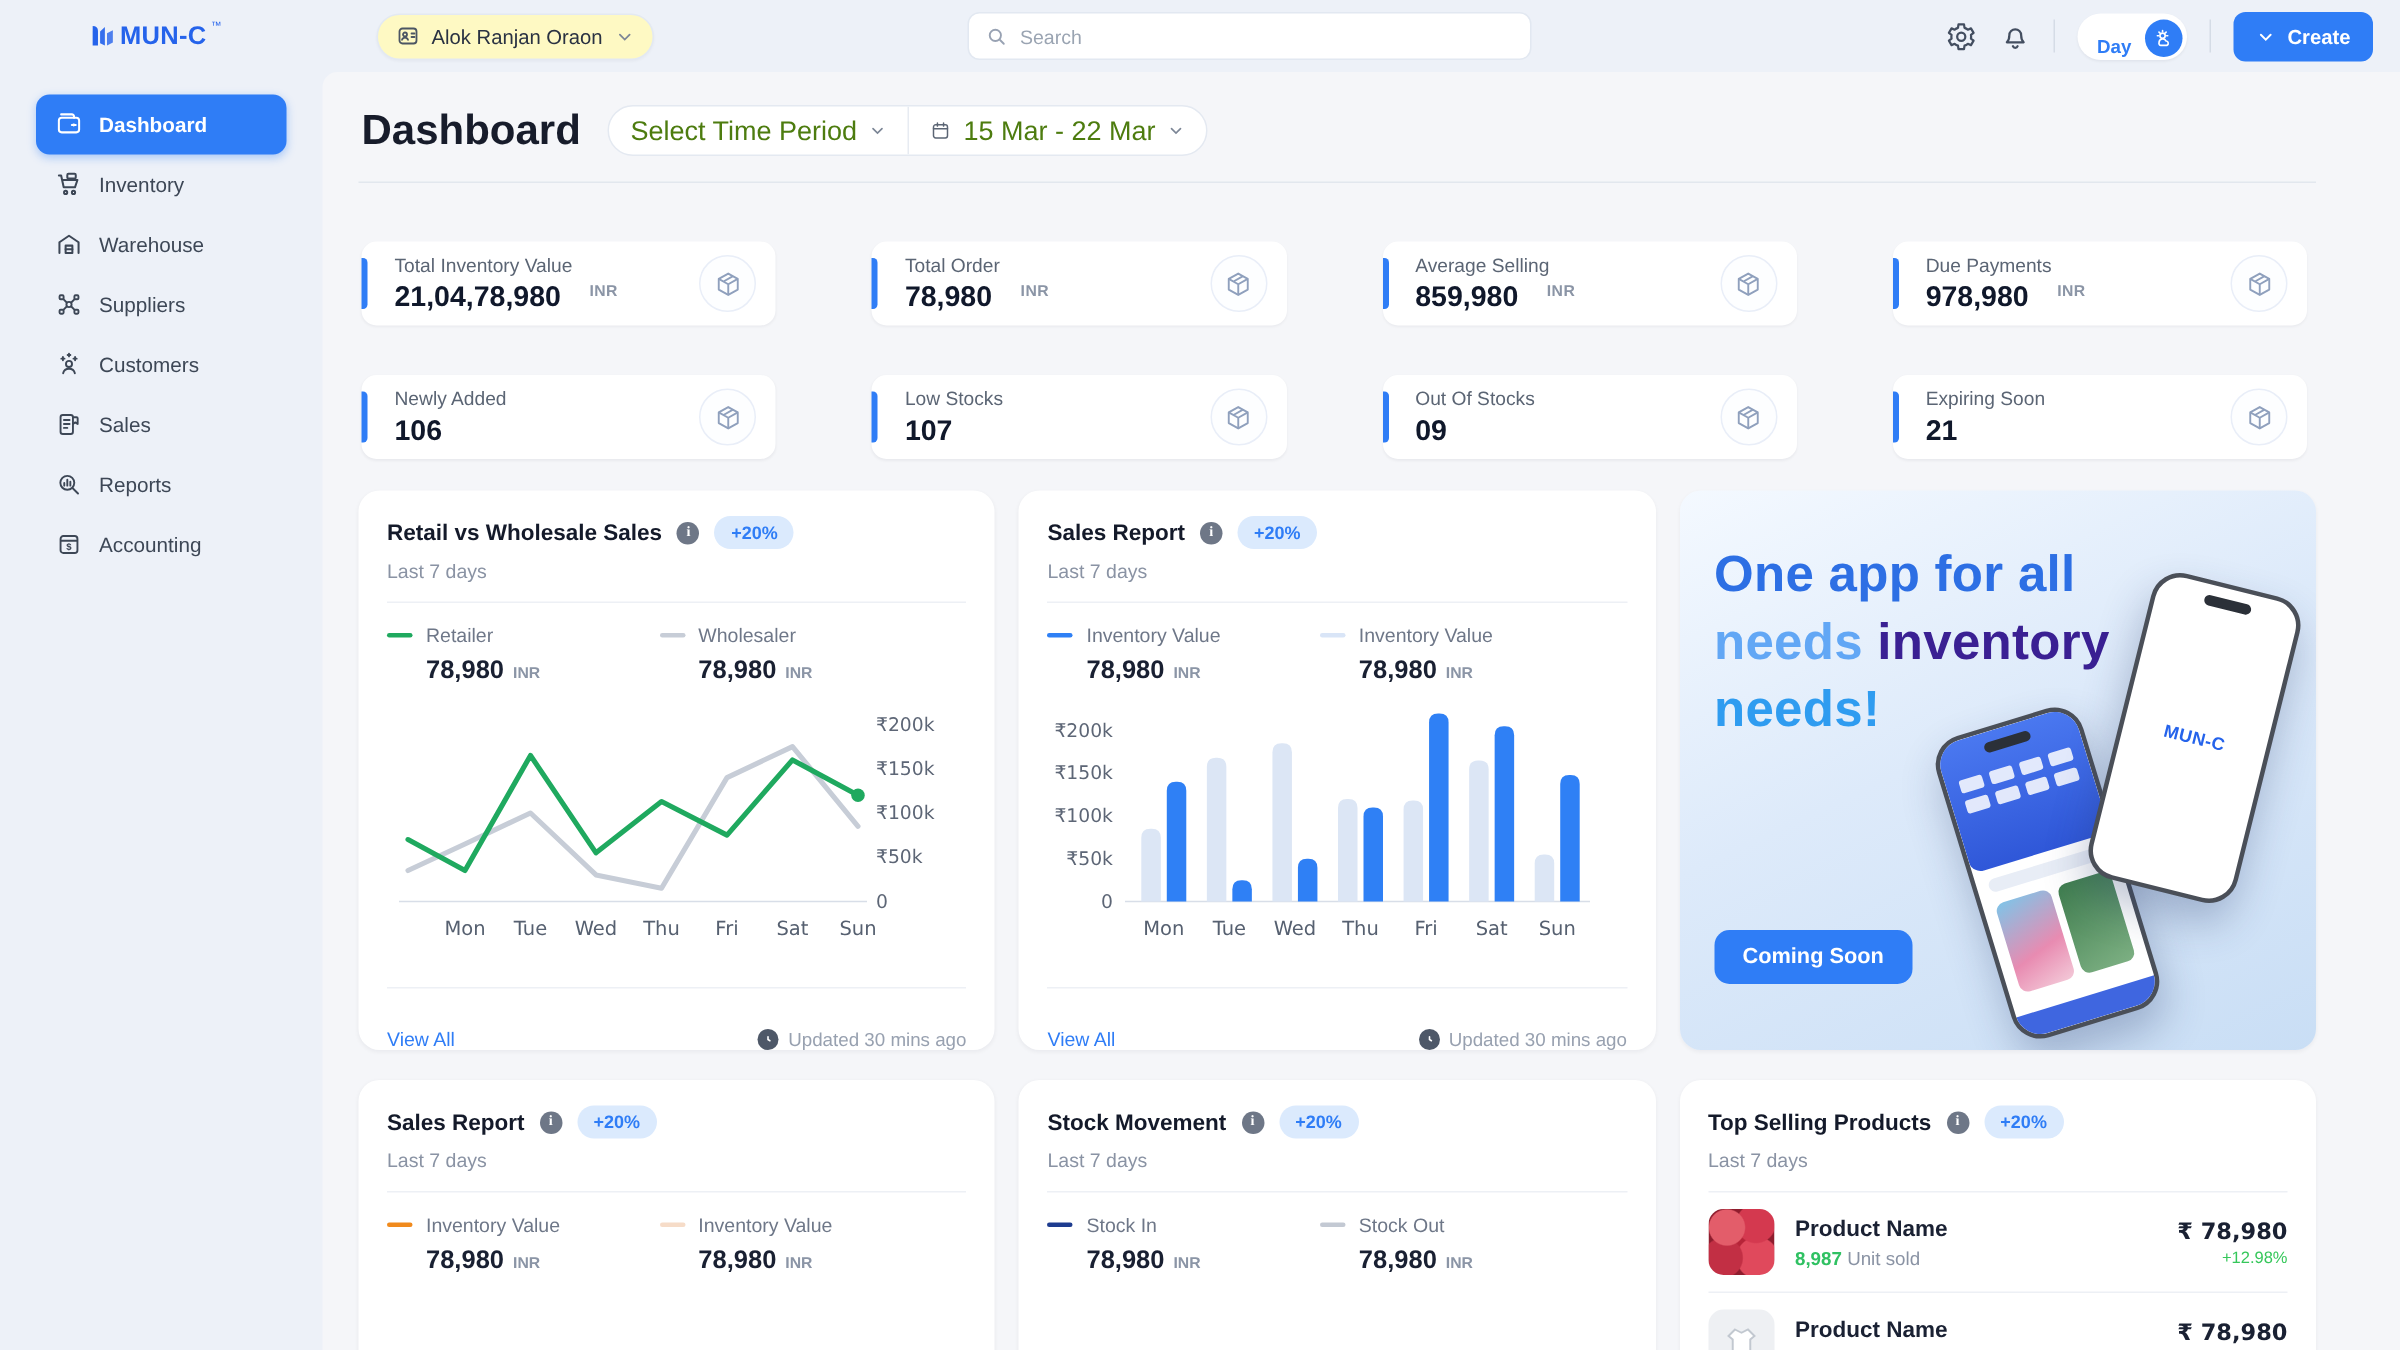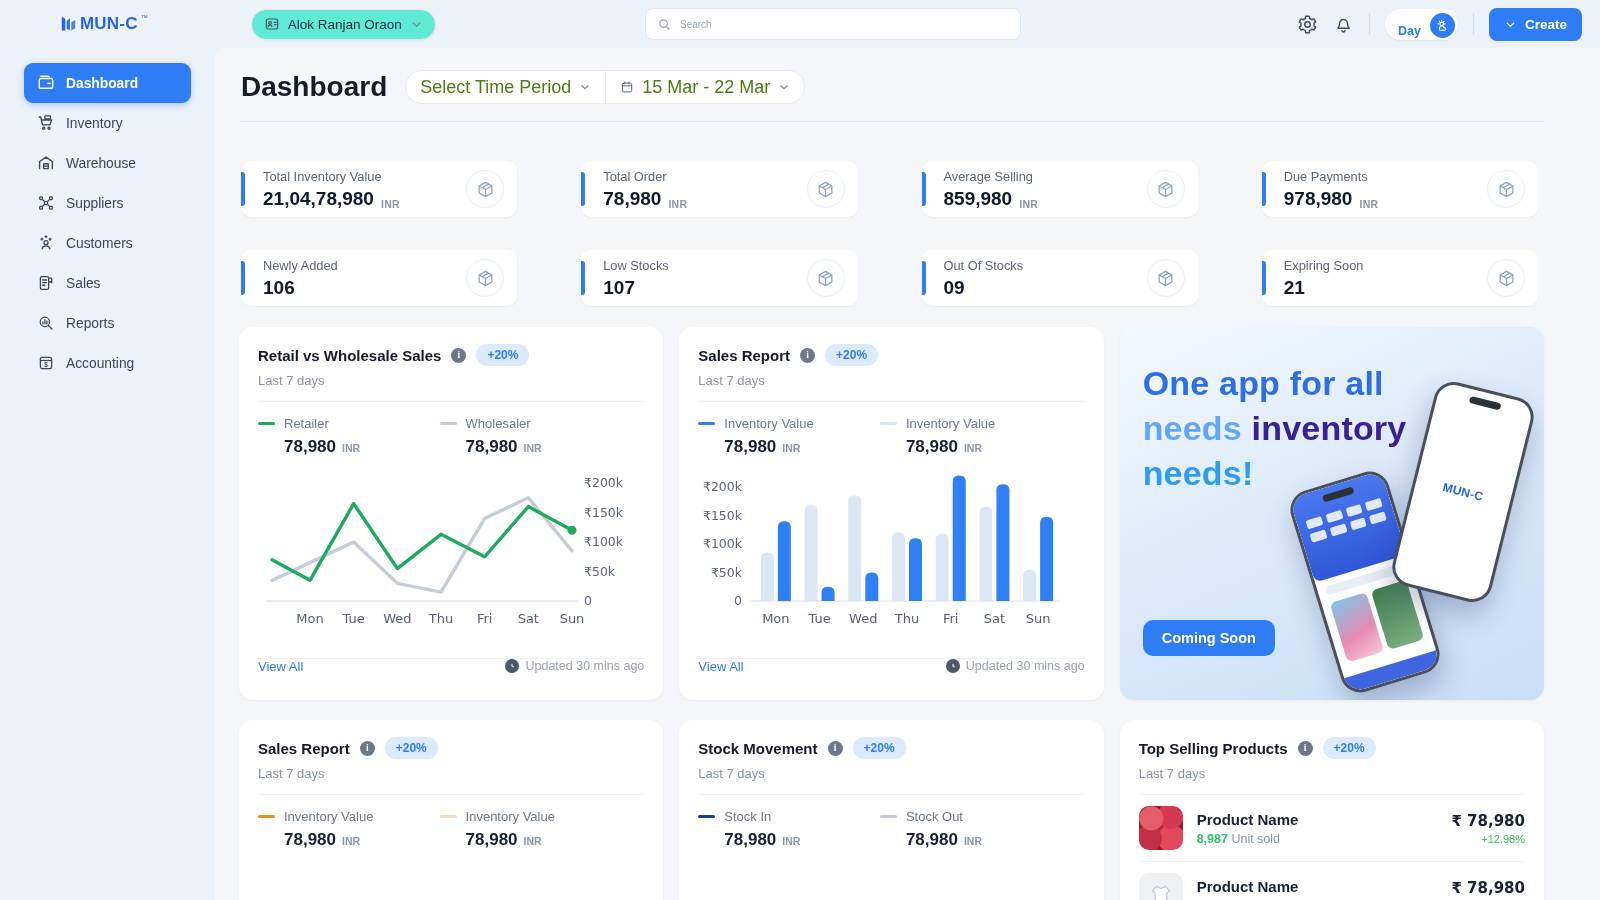--- a/index.html
+++ b/index.html
@@ -5,24 +5,24 @@
 *{margin:0;padding:0;box-sizing:border-box}
 html,body{width:1600px;height:900px;overflow:hidden}
 body{font-family:"Liberation Sans","DejaVu Sans",sans-serif;background:#edf1f8;color:#1b2336;position:relative}
 svg{display:block}
 
 .topbar{position:absolute;top:0;left:0;width:1600px;height:48px;background:#edf1f8;display:flex;align-items:center;z-index:6}
 .logo{display:flex;align-items:flex-start;gap:3px;margin-left:60px;cursor:default}
 .logo-mark{margin-top:2px}
 .logo-text{font-size:17px;font-weight:700;color:#2563eb;letter-spacing:.2px}
 .logo-tm{font-size:7px;color:#2563eb;margin-top:0}
-.user-chip{margin-left:103px;background:#5eead4;border:1px solid #e3e9f2;border-radius:17px;height:31px;display:flex;align-items:center;gap:8px;padding:0 12px;font-size:13.5px;color:#2a3242;cursor:pointer;box-shadow:0 1px 2px rgba(16,24,40,.04)}
+.user-chip{margin-left:103px;background:#fef9c3;border:1px solid #e3e9f2;border-radius:17px;height:31px;display:flex;align-items:center;gap:8px;padding:0 12px;font-size:13.5px;color:#2a3242;cursor:pointer;box-shadow:0 1px 2px rgba(16,24,40,.04)}
 .chev{display:flex;color:#7c8696}
 .search{position:absolute;left:645px;top:8px;width:376px;height:32px;background:#fff;border:1px solid #e2e8f1;border-radius:8px;display:flex;align-items:center;padding:0 11px;gap:8px}
-.search input{border:none;outline:none;flex:1;font-size:10px;background:transparent;color:#333;font-family:inherit}
+.search input{border:none;outline:none;flex:1;font-size:13px;background:transparent;color:#333;font-family:inherit}
 .search input::placeholder{color:#9aa4b2}
 .top-right{position:absolute;right:18px;top:0;height:48px;display:flex;align-items:center;gap:15px}
 .icon-btn{color:#434e60;cursor:pointer;display:flex}
 .vsep{width:1px;height:22px;background:#d5dce6}
 .day-toggle{background:#fff;border-radius:17px;height:31px;display:flex;align-items:flex-end;padding:2px 3px 2px 13px;gap:9px;cursor:pointer;box-shadow:0 1px 2px rgba(16,24,40,.06)}
 .day-label{color:#2f7df6;font-size:12.5px;font-weight:700}
 .day-circle{width:25px;height:25px;border-radius:50%;background:#2f7df6;display:flex;align-items:center;justify-content:center}
 .create-btn{background:#2f7df6;color:#fff;height:33px;border-radius:8px;display:flex;align-items:center;gap:8px;padding:0 15px;font-size:13.5px;font-weight:700;cursor:pointer}
 
 .sidebar{position:absolute;top:48px;left:0;width:215px;height:852px;background:#edf1f8;padding:15px 24px 0}
@@ -34,40 +34,40 @@
 .page-title{font-size:28px;font-weight:700;color:#171c2b}
 .period-ctrl{display:flex;align-items:center;background:#fff;border:1px solid #e4e9f1;border-radius:18px;height:34px;overflow:hidden}
 .period-seg{display:flex;align-items:center;gap:8px;padding:0 14px;font-size:18px;color:#4d7c0f;cursor:pointer;height:100%}
 .period-seg + .period-seg{border-left:1px solid #e7ebf2}
 .head-rule{border:none;border-top:1px solid #e2e7ee;margin:17px 0 0}
 
 .stats{display:grid;grid-template-columns:repeat(4,1fr);column-gap:64px;row-gap:33px;margin:39px 6px 0 2px}
 .stat{position:relative;background:#fff;border-radius:10px;height:56px;display:flex;align-items:center;padding:0 13px 0 22px;box-shadow:0 1px 2px rgba(16,24,40,.05)}
 .stat-accent{position:absolute;left:0;top:11px;bottom:11px;width:4px;border-radius:0 3px 3px 0;background:#2f7df6}
 .stat-title{font-size:12.8px;color:#5b6574;margin-bottom:4px;white-space:nowrap}
-.stat-value{font-size:19px;font-weight:700;color:#10182b;display:flex;align-items:flex-end;gap:7px}
+.stat-value{font-size:19px;font-weight:700;color:#10182b;display:flex;align-items:flex-start;gap:19px}
 .stat-unit{font-size:10.5px;font-weight:700;color:#8b95a6;letter-spacing:.3px}
 .stat-ic{margin-left:auto;width:38px;height:38px;border-radius:50%;border:1px solid #e9eef8;display:flex;align-items:center;justify-content:center;color:#8fa0bd;background:#fdfeff;flex:0 0 auto}
 
 .row-charts{display:grid;grid-template-columns:1fr 1fr 1fr;gap:16px;margin-top:21px}
 .card{background:#fff;border-radius:14px;padding:17px 19px 0;height:373px;display:flex;flex-direction:column;box-shadow:0 1px 3px rgba(16,24,40,.05)}
 .card-head{display:flex;align-items:center;gap:10px}
 .card-title{font-size:15px;font-weight:700;color:#141a2a}
 .info-ic{width:15px;height:15px;border-radius:50%;background:#6e7787;color:#fff;font-size:9.5px;display:flex;align-items:center;justify-content:center;font-weight:700;cursor:pointer;font-family:"Liberation Serif",serif}
 .badge{background:#dbeafd;color:#2f7df6;font-size:12px;font-weight:600;border-radius:12px;padding:4px 11px}
 .card-sub{font-size:13px;color:#8a93a4;margin-top:7px}
 .card-rule{border:none;border-top:1px solid #edf0f5;margin:13px 0 0}
 .legend-row{display:flex;margin-top:14px}
 .leg{width:47%}
 .leg-top{display:flex;align-items:center;gap:9px;font-size:13px;color:#6e7788}
 .leg-dash{width:17px;height:3.5px;border-radius:2px;flex:0 0 auto}
 .leg-val{margin:6px 0 0 26px;font-size:17px;font-weight:700;color:#192032;display:flex;align-items:baseline;gap:6px}
 .leg-unit{font-size:10.5px;font-weight:700;color:#8b95a6}
 .chart-wrap{margin-top:6px}
-.card-foot{margin-top:auto;border-top:1px solid #edf0f5;display:flex;align-items:flex-start;justify-content:space-between;height:42px}
+.card-foot{margin-top:auto;border-top:1px solid #edf0f5;display:flex;align-items:flex-end;justify-content:space-between;height:42px}
 .view-all{color:#2f7df6;font-size:13px;font-weight:500;cursor:pointer}
 .updated{display:flex;align-items:center;gap:6px;color:#98a1b0;font-size:12.5px}
 .clock-ic{width:14px;height:14px;border-radius:50%;background:#4e5868;display:flex;align-items:center;justify-content:center;flex:0 0 auto}
 
 .promo{position:relative;border-radius:14px;background:linear-gradient(155deg,#f4f9ff 0%,#ddeafa 45%,#c9def5 100%);overflow:hidden;height:373px;box-shadow:0 1px 3px rgba(16,24,40,.05)}
 .promo-head{position:absolute;left:23px;top:34px;font-size:34px;font-weight:700;line-height:1.33;letter-spacing:.2px}
 .ph-blue{color:#2d6fe4}
 .ph-light{color:#62a7f5}
 .ph-purple{color:#3a2093}
 .ph-sky{color:#2f9cf0}

